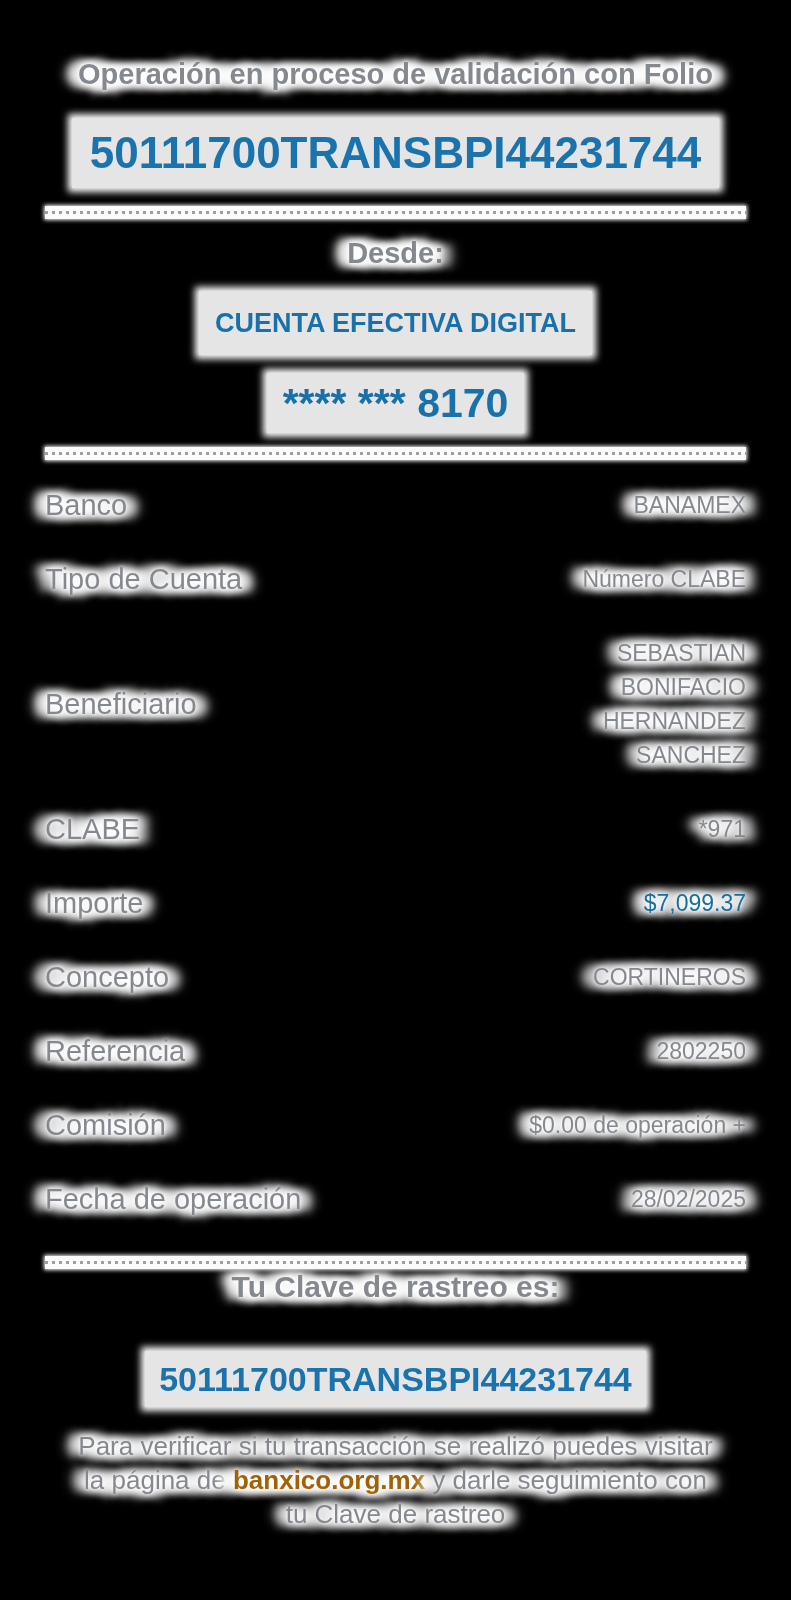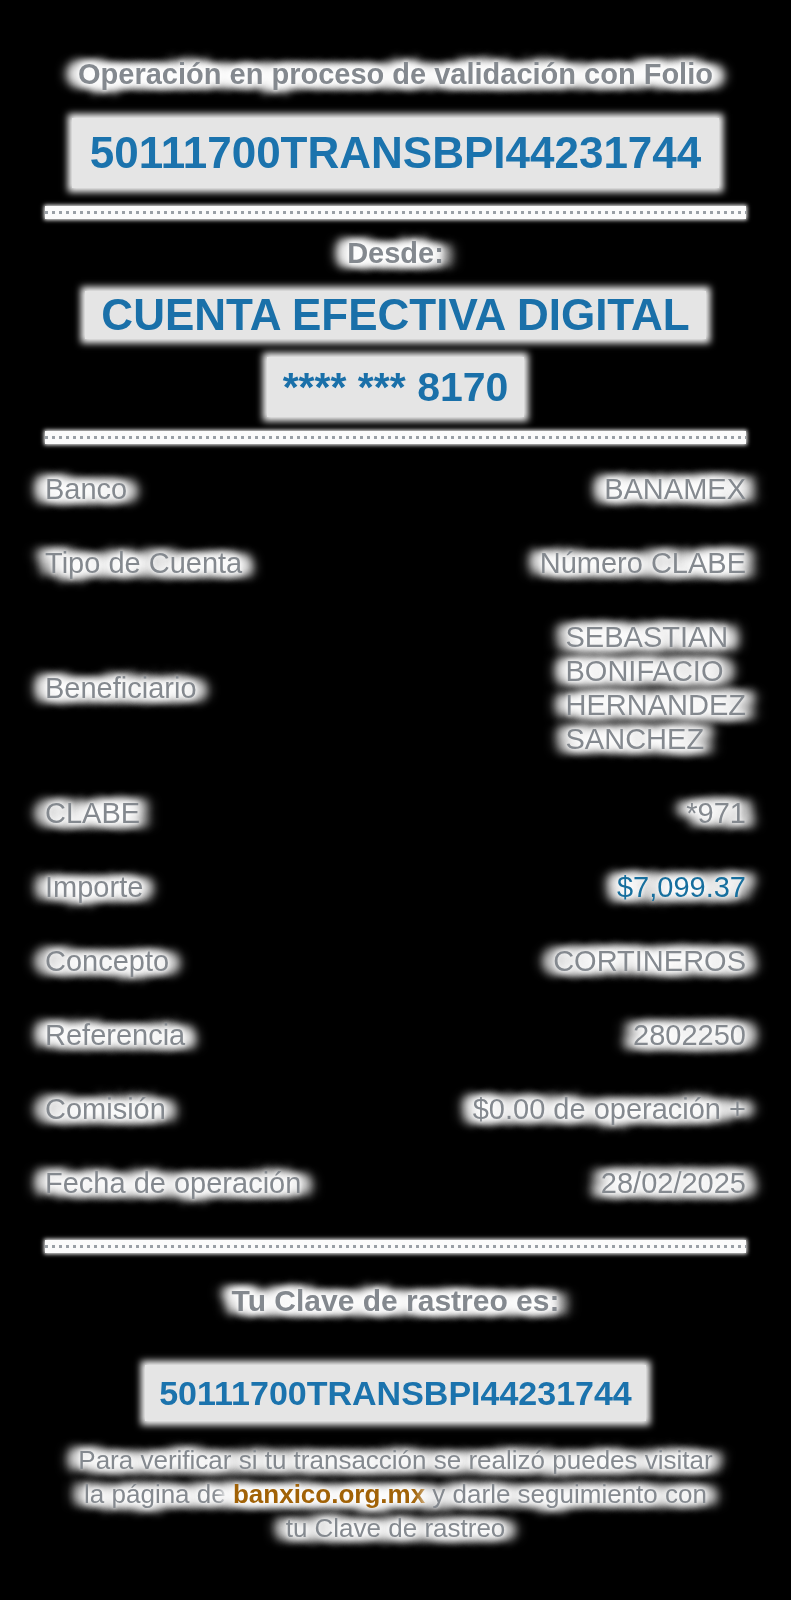--- a/index.html
+++ b/index.html
@@ -64,24 +64,24 @@
     margin-top: 16px;
     text-align: center;
     font-size: 29px;
     font-weight: bold;
     line-height: 36px;
   }
 
   .acct-wrap { margin-top: 20px; }
   .band.acct {
     color: #1a70a9;
-    font-size: 44px;
+    font-size: 27px;
     font-weight: bold;
     line-height: 48px;
-    padding: 0 16px;
+    padding: 8px 16px;
   }
 
   .mask-wrap { margin-top: 18px; }
   .band.mask {
     color: #1a70a9;
     font-size: 41px;
     font-weight: bold;
     line-height: 48px;
     padding: 6px 16px;
   }
@@ -92,32 +92,31 @@
     justify-content: space-between;
     align-items: center;
     margin-bottom: 40px;
   }
   .row .label {
     font-size: 29px;
     line-height: 34px;
     white-space: nowrap;
   }
   .row .value {
-    font-size: 29px;
+    font-size: 23px;
     line-height: 34px;
-    text-align: left;
+    text-align: right;
   }
   .row .value .vline { display: block; }
   .row .value.amount {
     color: #176f9e;
     font-weight: normal;
   }
 
   .tracking-title {
-    margin-top: 30px;
     text-align: center;
     font-size: 30px;
     font-weight: bold;
     line-height: 36px;
   }
 
   .key-wrap { margin-top: 46px; }
   .band.key {
     color: #1b73ad;
     font-size: 34px;

